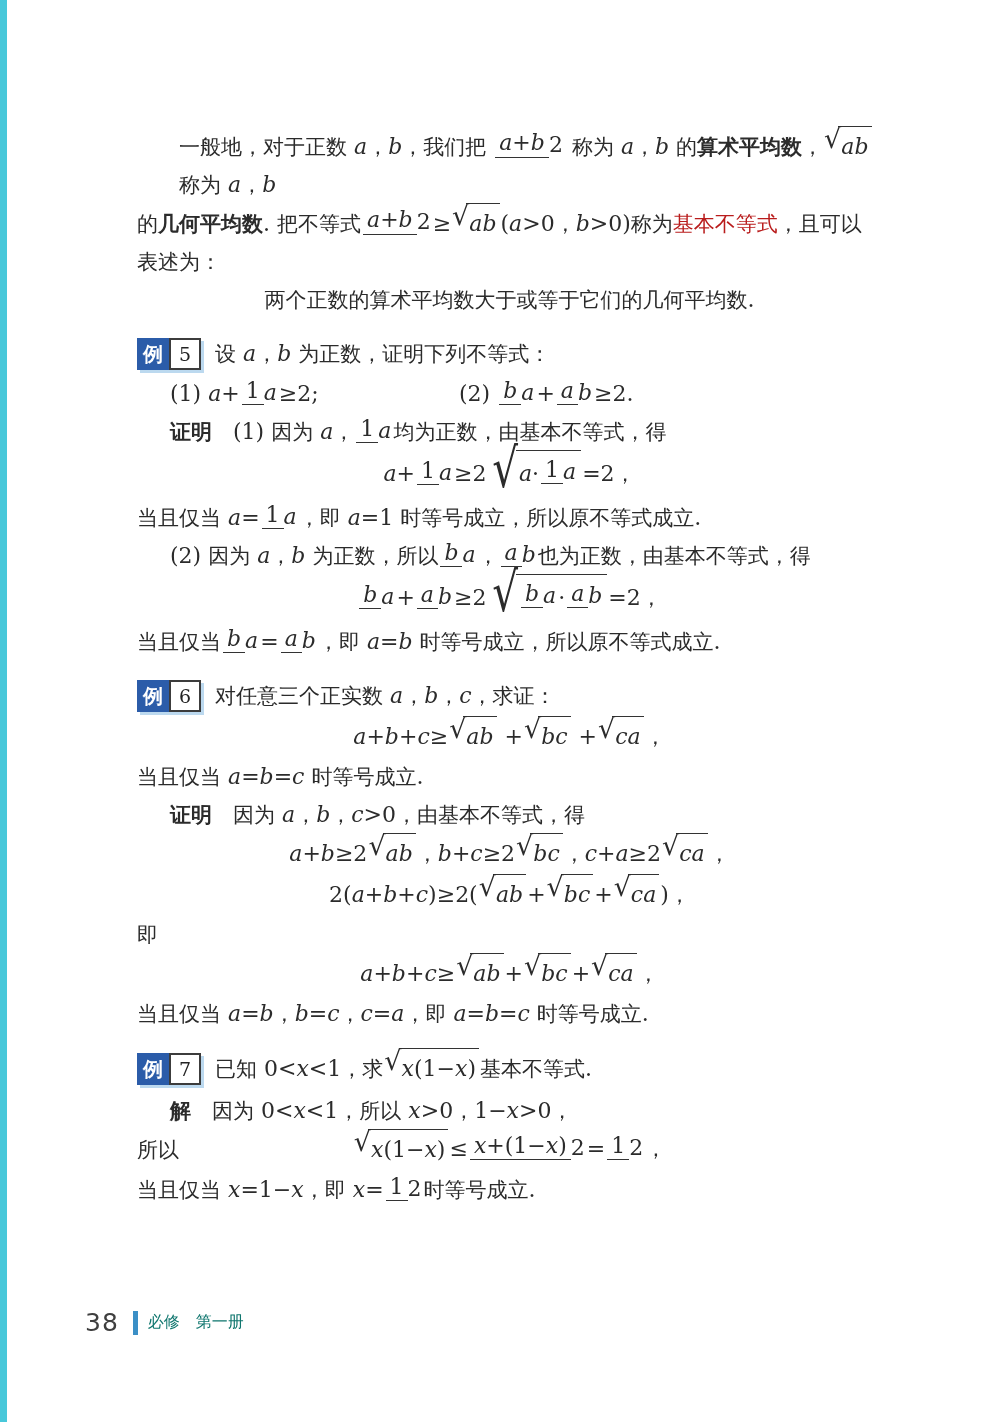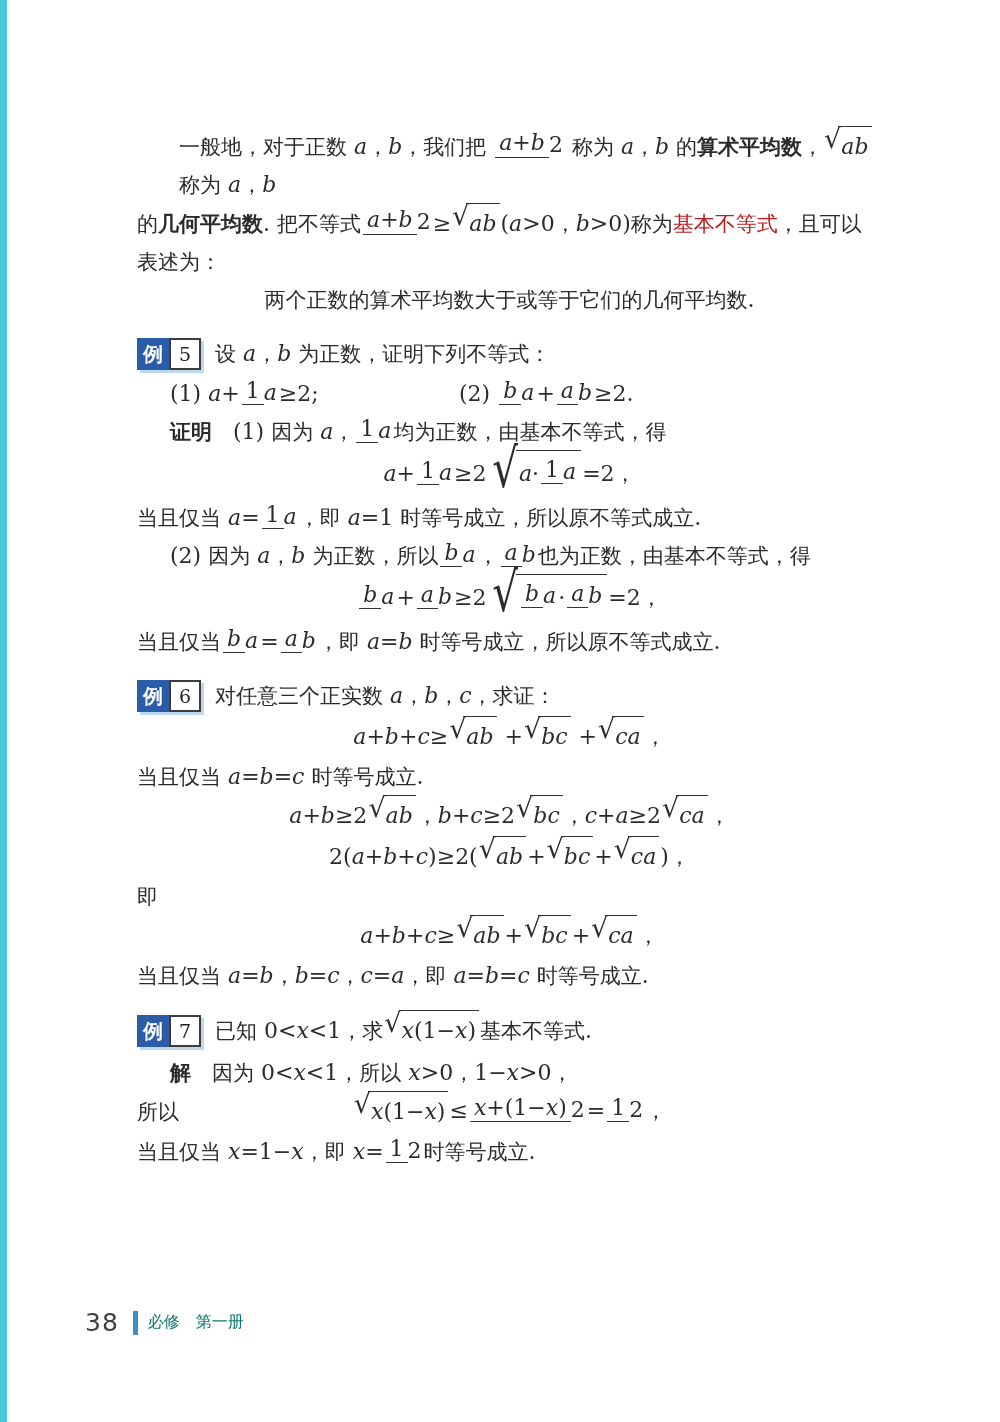--- a/index.html
+++ b/index.html
@@ -164,20 +164,21 @@
           <span class="sqrt-body">
             <span class="mvar">bc</span>
           </span>
         </span><span class="mrun"> +</span><span class="sqrt">
           <span class="sqrt-sign">√</span>
           <span class="sqrt-body">
             <span class="mvar">ca</span>
           </span>
         </span><span class="cjk">，</span></div>
       <div class="line" id="line-13"><span class="cjk">当且仅当</span><span class="mrun"> </span><span class="mvar">a</span><span class="mrun">=</span><span class="mvar">b</span><span class="mrun">=</span><span class="mvar">c</span><span class="mrun"> </span><span class="cjk">时等号成立</span><span class="mrun">.</span></div>
+      <div class="line indent" id="line-14"><span class="cjk cn-bold">证明</span><span class="cjk">　因为</span><span class="mrun"> </span><span class="mvar">a</span><span class="cjk">，</span><span class="mvar">b</span><span class="cjk">，</span><span class="mvar">c</span><span class="mrun">&gt;0</span><span class="cjk">，由基本不等式，得</span></div>
       <div class="line center" id="line-15"><span class="mvar">a</span><span class="mrun">+</span><span class="mvar">b</span><span class="mrun">≥2</span><span class="sqrt">
           <span class="sqrt-sign">√</span>
           <span class="sqrt-body">
             <span class="mvar">ab</span>
           </span>
         </span><span class="cjk">，</span><span class="mvar">b</span><span class="mrun">+</span><span class="mvar">c</span><span class="mrun">≥2</span><span class="sqrt">
           <span class="sqrt-sign">√</span>
           <span class="sqrt-body">
             <span class="mvar">bc</span>
           </span>

